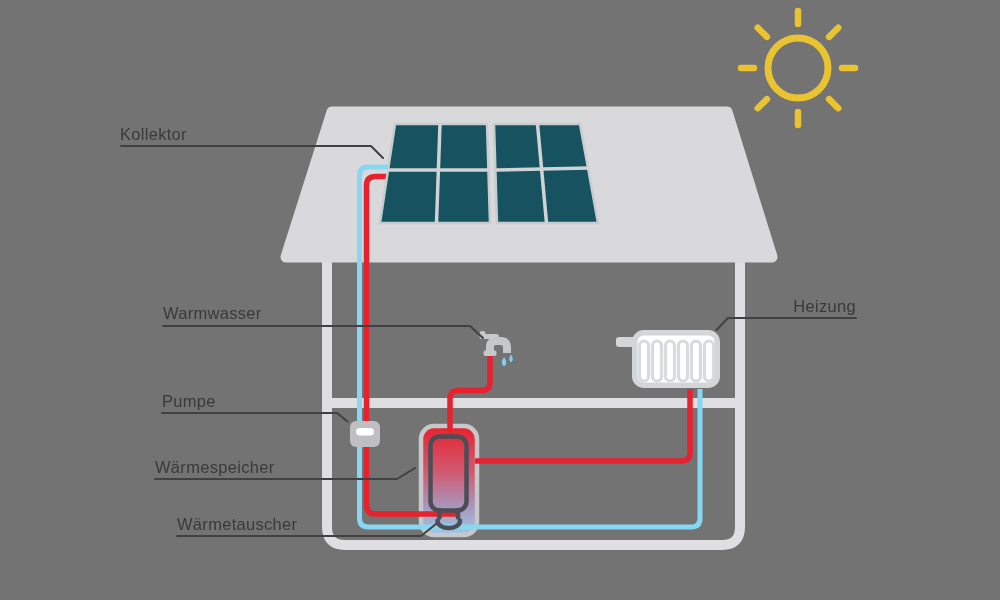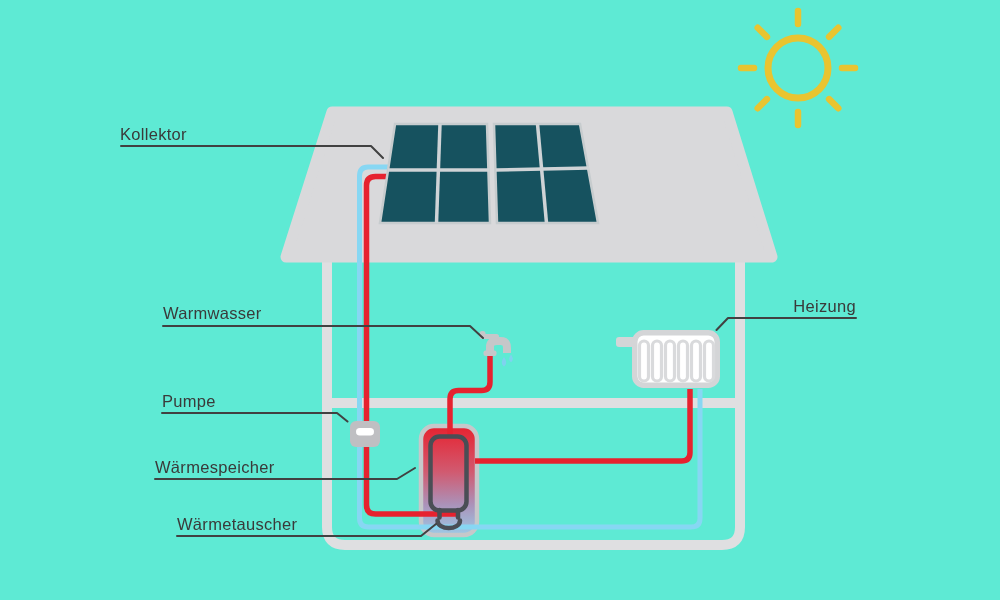--- a/index.html
+++ b/index.html
@@ -1,16 +1,16 @@
 <!DOCTYPE html>
 <html><head>
 <meta charset="utf-8">
 <style>
   html,body{margin:0;padding:0;background:#ffffff;}
-  #stage{position:relative;width:1000px;height:600px;background:#5eead4;overflow:hidden;
+  #stage{position:relative;width:1000px;height:600px;background:#737373;overflow:hidden;
          font-family:"Liberation Sans",sans-serif;}
   svg{position:absolute;left:0;top:0;}
   text.diagram-label{font-family:"Liberation Sans",sans-serif;font-size:16.5px;fill:#3a3a3a;letter-spacing:0.3px;}
 </style>
 </head>
 <body>
 
 <div id="stage">
 <svg width="1000" height="600" viewBox="0 0 1000 600">
   <defs>

